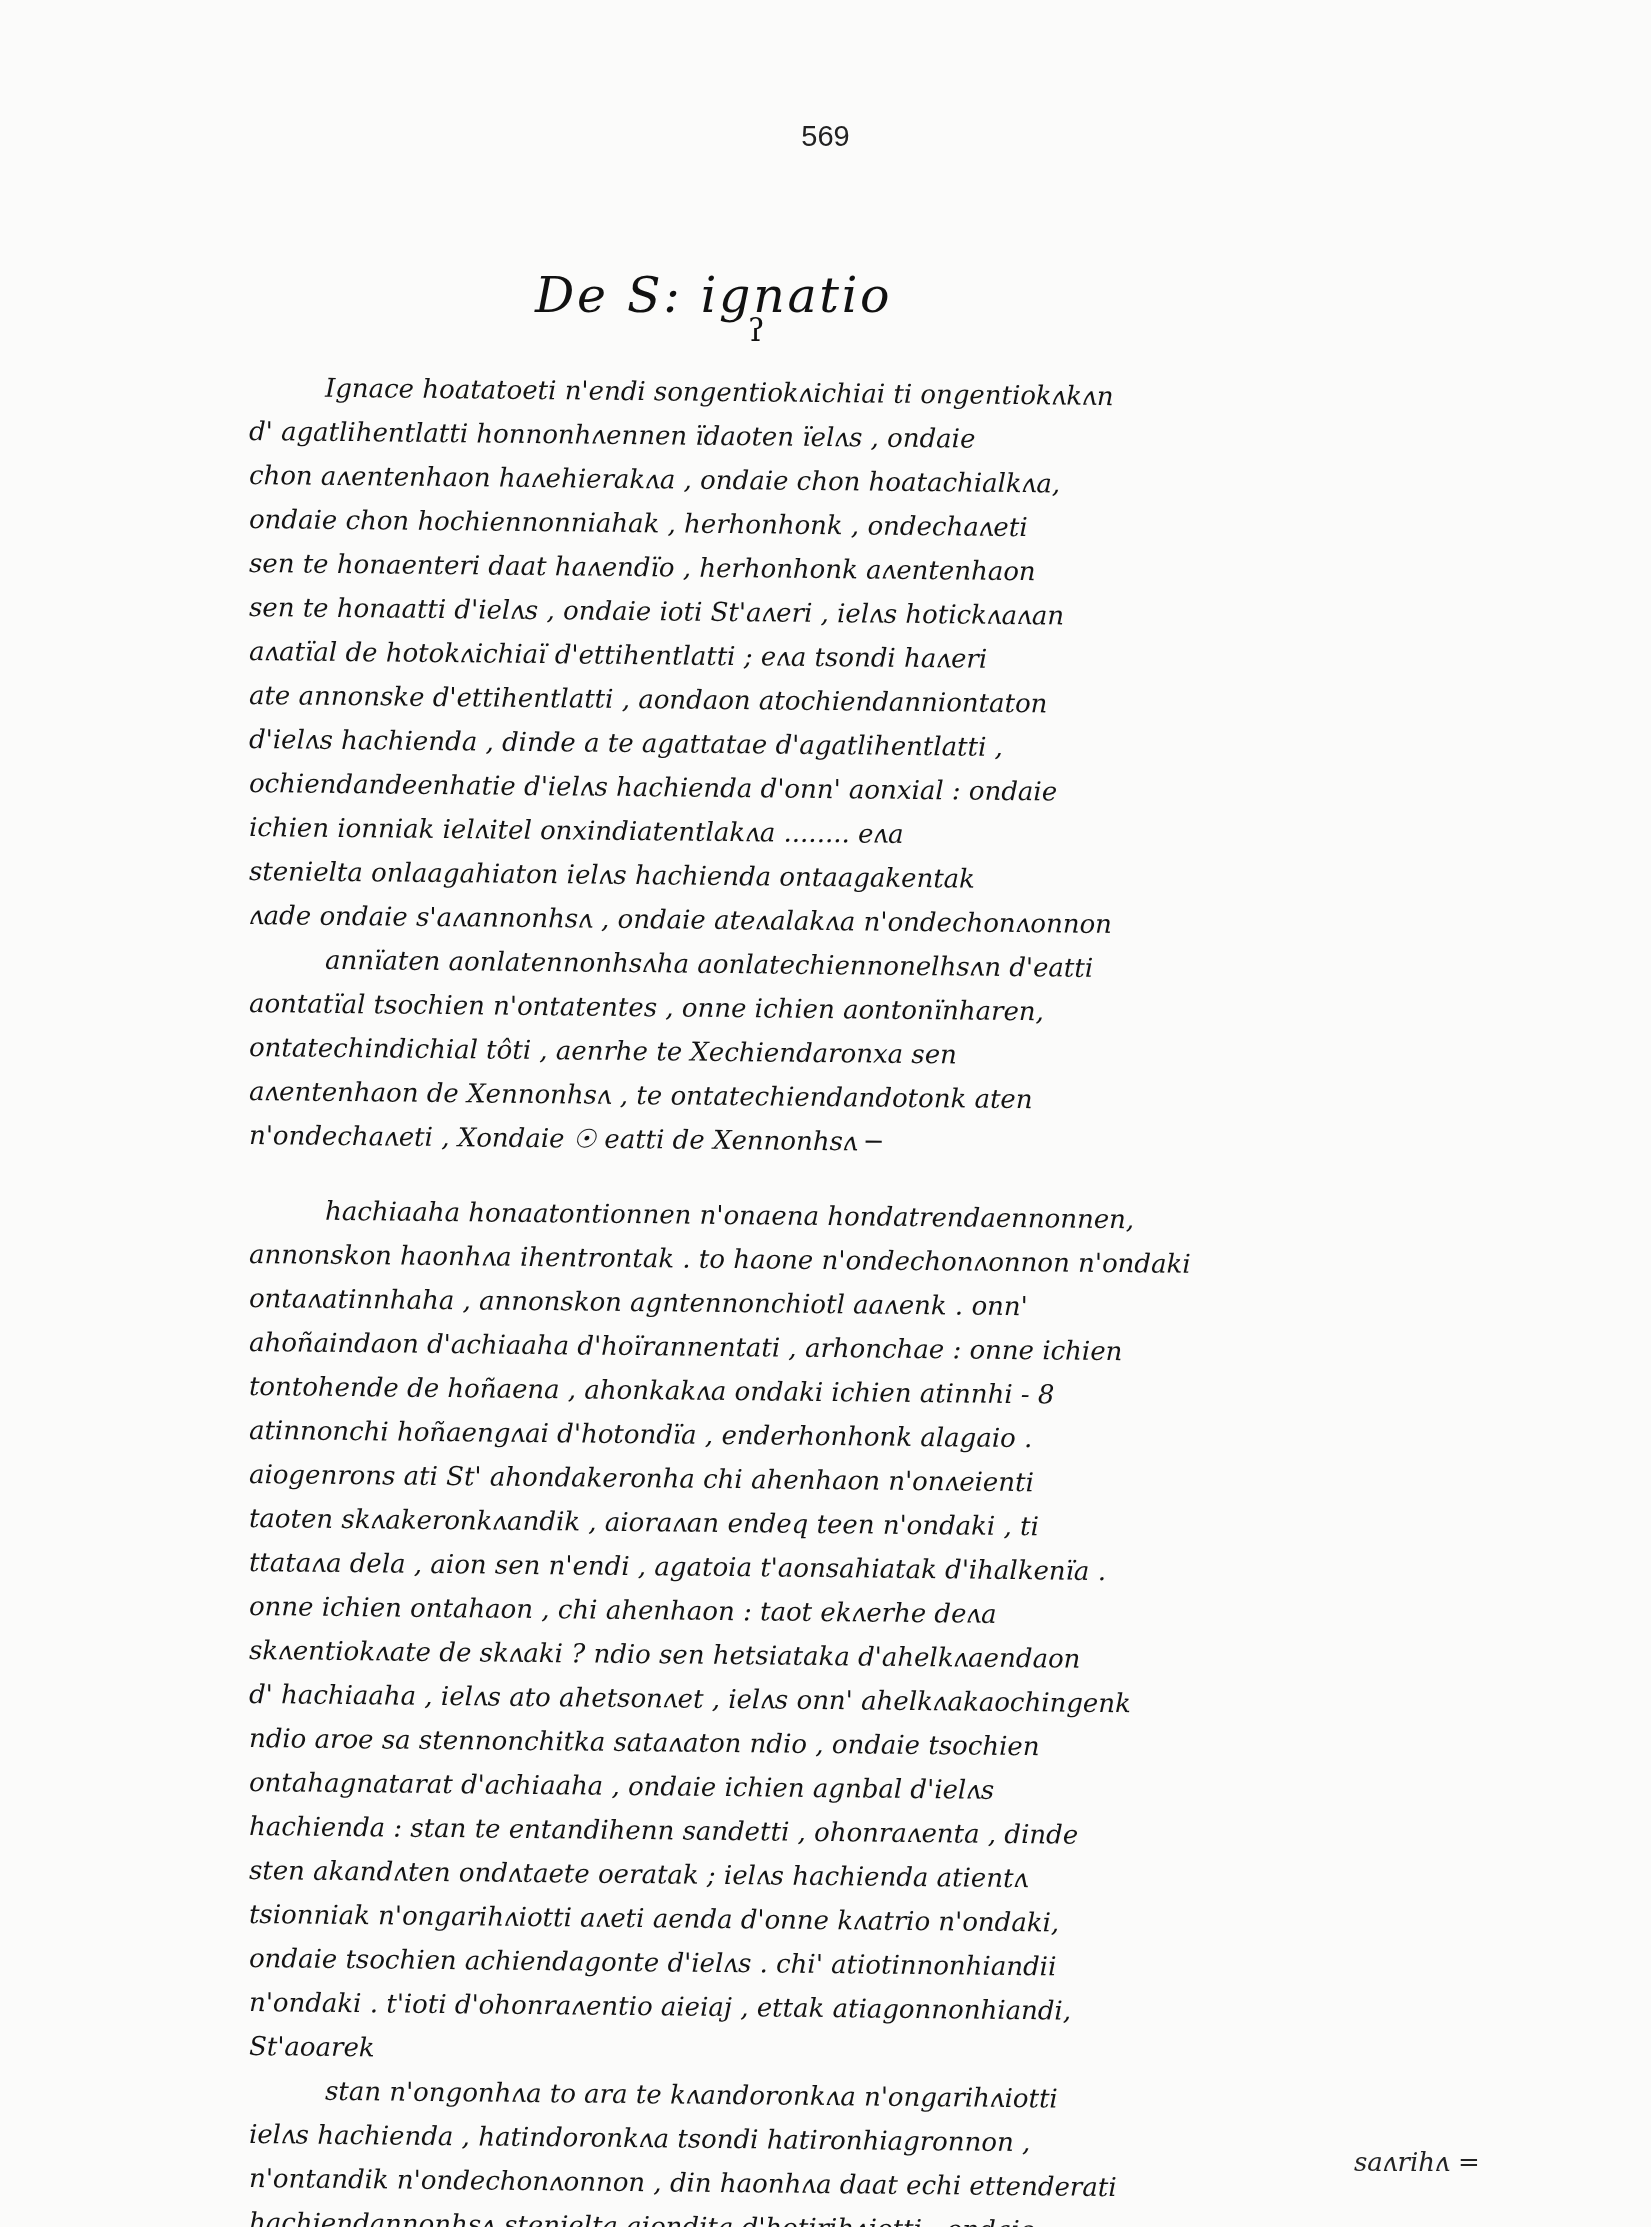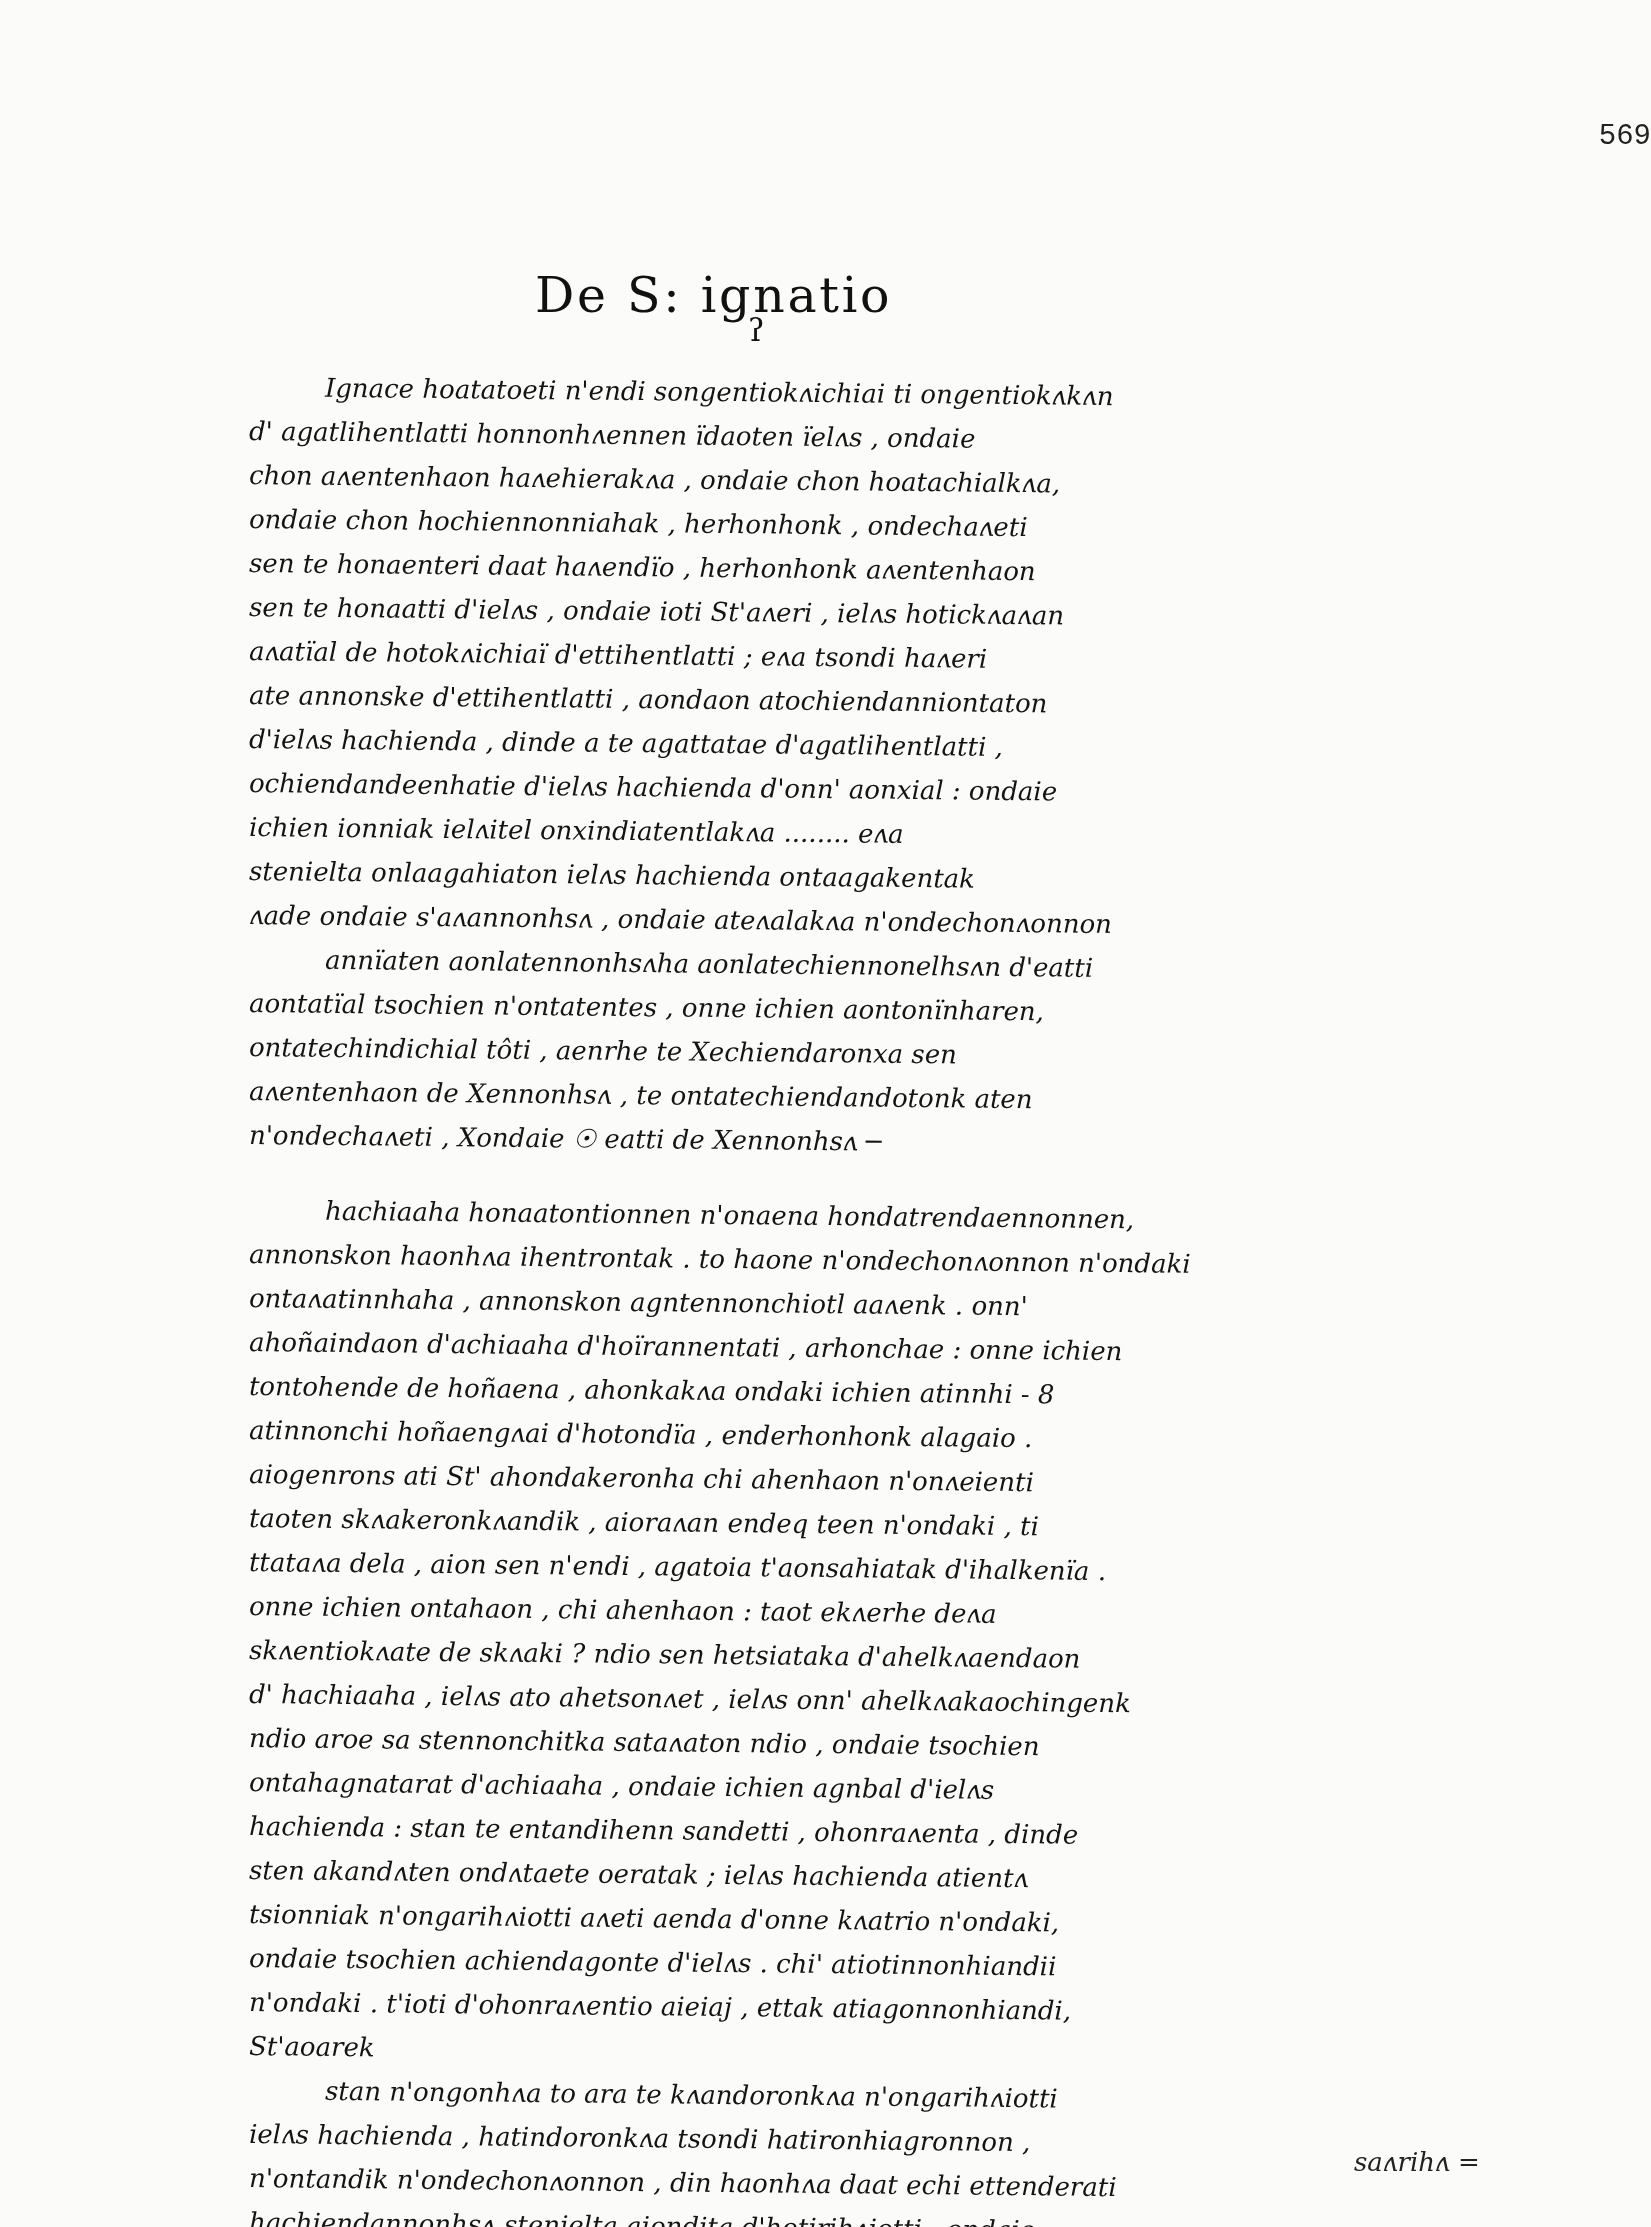--- a/index.html
+++ b/index.html
@@ -1,21 +1,21 @@
 <!DOCTYPE html>
 <html style="font-size:7.1px"><head>
 <meta charset="utf-8">
 <style>
   html, body { margin: 0; padding: 0; background: #fdfdfc; }
   body { width: 1651px; height: 2524px; position: relative; overflow: hidden; }
   .page { position: absolute; inset: 0; background: #fbfbfa; }
-  .page-num { position: absolute; top: 120px; left: 0; width: 100%; text-align: right;
-    font-family: Liberation Mono, monospace; font-size: 29px; color: #222; }
+  .page-num { position: absolute; top: 120px; left: 0; width: 100%; text-align: center;
+    font-family: Liberation Sans, sans-serif; font-size: 29px; color: #222; }
   .title { position: absolute; top: 267px; left: 535px; font-family: "DejaVu Serif", serif;
-    font-size: 49px; color: #111; letter-spacing: 2.7px; }
+    font-style: italic; font-size: 49px; color: #111; letter-spacing: 2.7px; }
   .title-mark { position: absolute; top: 312px; left: 748px; font-family: "DejaVu Serif", serif;
     font-size: 31px; color: #111; }
   .body { position: absolute; top: 365px; left: 249px; width: 1167px;
     font-family: "DejaVu Serif", serif; font-style: italic; font-size: 26px; color: #141414; }
   .line { height: 44px; line-height: 44px; white-space: nowrap; overflow: hidden; transform: rotate(0.6deg); transform-origin: left center; }
   .line.indent { padding-left: 76px; }
   .gap { height: 31px; }
   .corner-note { position: absolute; top: 2147px; left: 1354px; font-family: "DejaVu Serif", serif;
     font-style: italic; font-size: 26px; color: #222; }
 </style>

